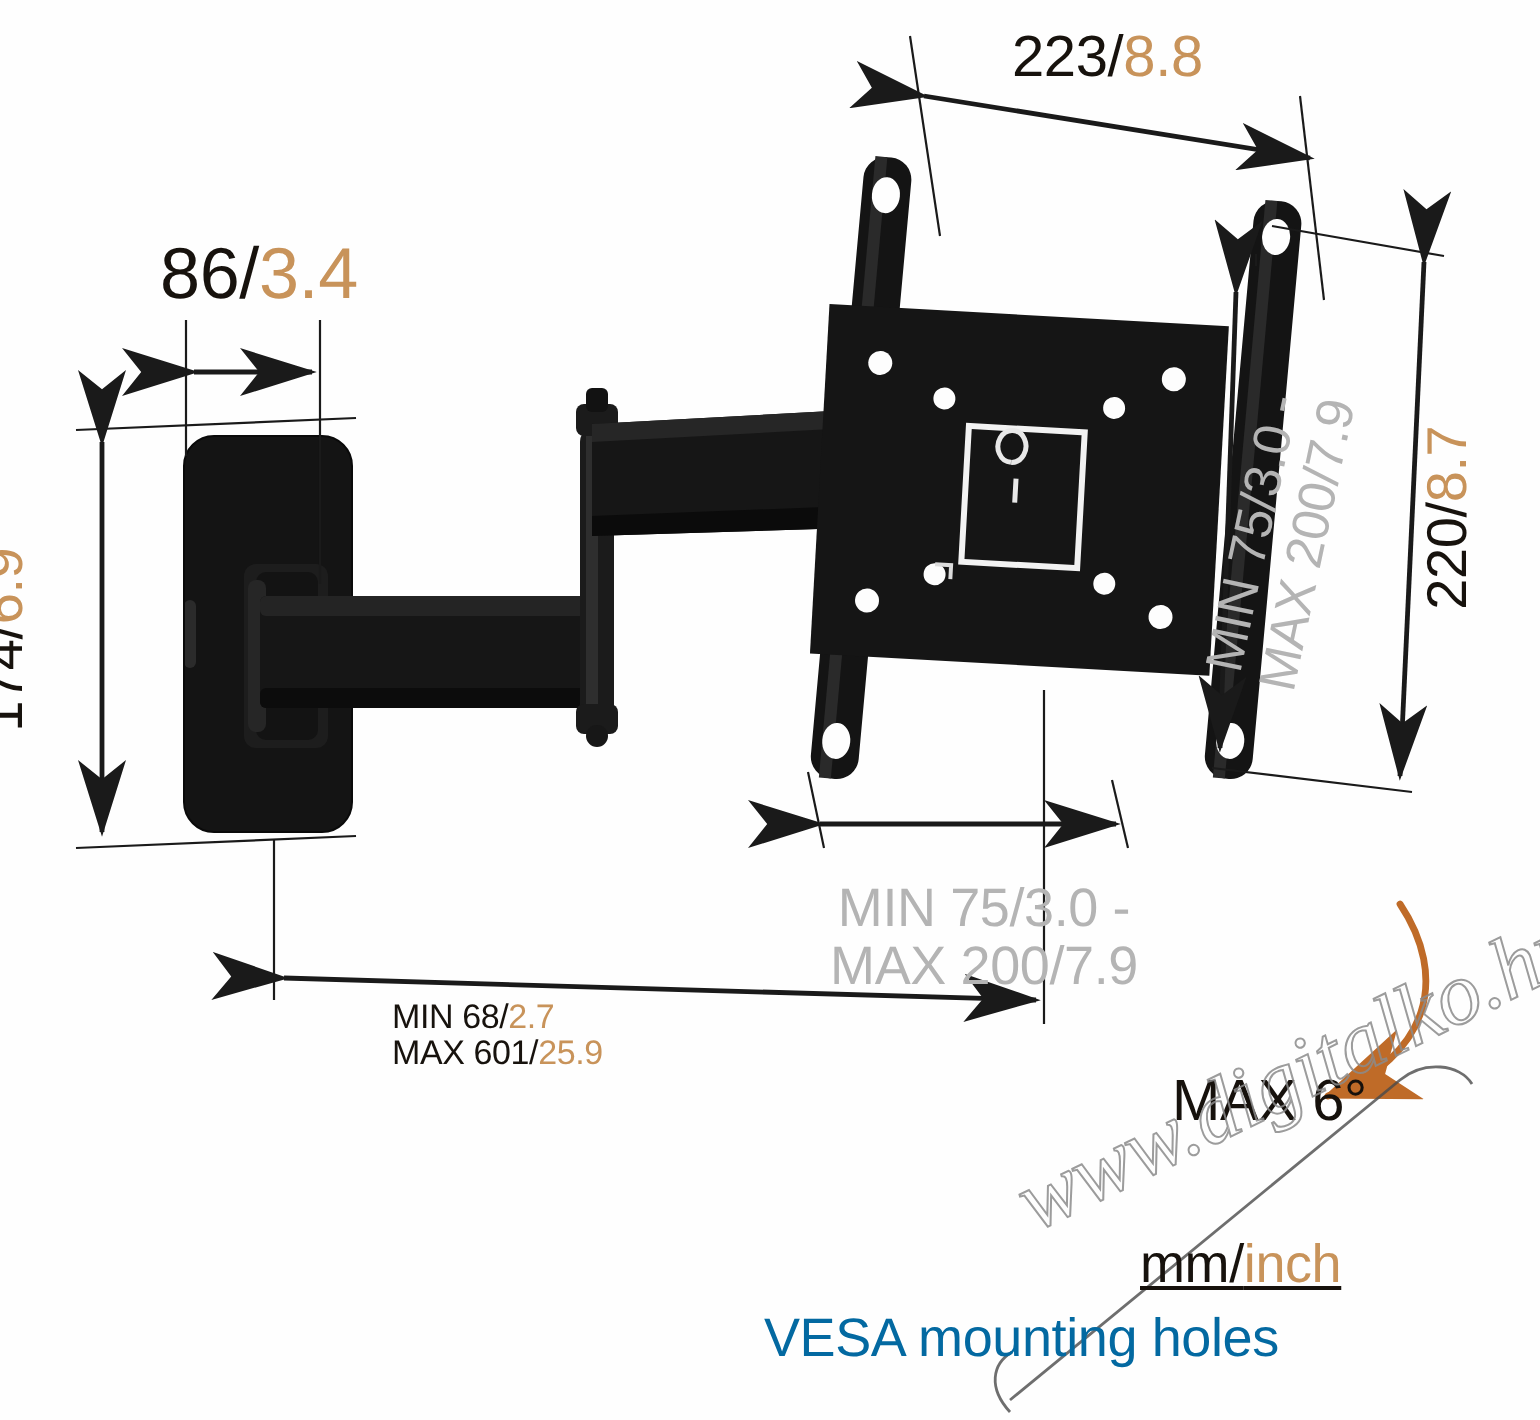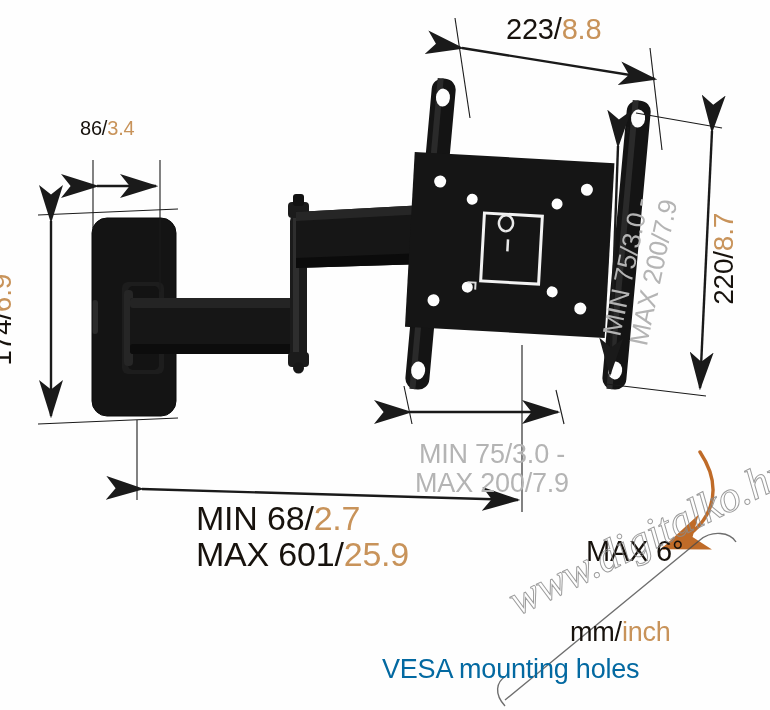--- a/index.html
+++ b/index.html
@@ -30,33 +30,33 @@
     font-family: "Liberation Sans", sans-serif;
     color: #16110c;
     line-height: 1.06;
     letter-spacing: -0.2px;
   }
   .lbl .mm { color: #17120d; }
   .lbl .inch { color: #c8935a; }
   .lbl.gray { color: #b4b4b4; }
 
   #dim-width-top      { left: 506px; top: 14px;  font-size: 29px; }
-  #dim-depth-top      { left: 80px;  top: 118px; font-size: 20px; }
+  #dim-depth-top      { left: 80px;  top: 118px; font-size: 36px; }
   #dim-plate-height   { left: -44px; top: 305px; font-size: 28px;
                         transform: rotate(-90deg); transform-origin: 50% 50%; }
   #dim-height-right   { left: 678px; top: 244px; font-size: 28px;
                         transform: rotate(-90deg); transform-origin: 50% 50%; }
   #vesa-vert          { left: 566px; top: 242px; font-size: 26px;
                         transform: rotate(-78deg); transform-origin: 50% 50%;
                         text-align: center; }
   #vesa-horiz         { left: 392px; top: 440px; font-size: 27px;
                         text-align: center; width: 200px; }
-  #dim-extension      { left: 196px; top: 500px; font-size: 34px; }
+  #dim-extension      { left: 196px; top: 500px; font-size: 17px; }
   #tilt-label         { left: 586px; top: 536px; font-size: 29px; }
-  #units-legend       { left: 570px; top: 618px; font-size: 27px; }
+  #units-legend       { left: 570px; top: 618px; font-size: 27px; text-decoration: underline; }
   #vesa-caption       { left: 382px; top: 655px; font-size: 27px; color: #0369a1; }
 
   .wm {
     position: absolute;
     left: 500px;
     top: 580px;
     font-size: 44px;
     font-family: "Liberation Serif", serif;
     font-style: italic;
     color: transparent;

